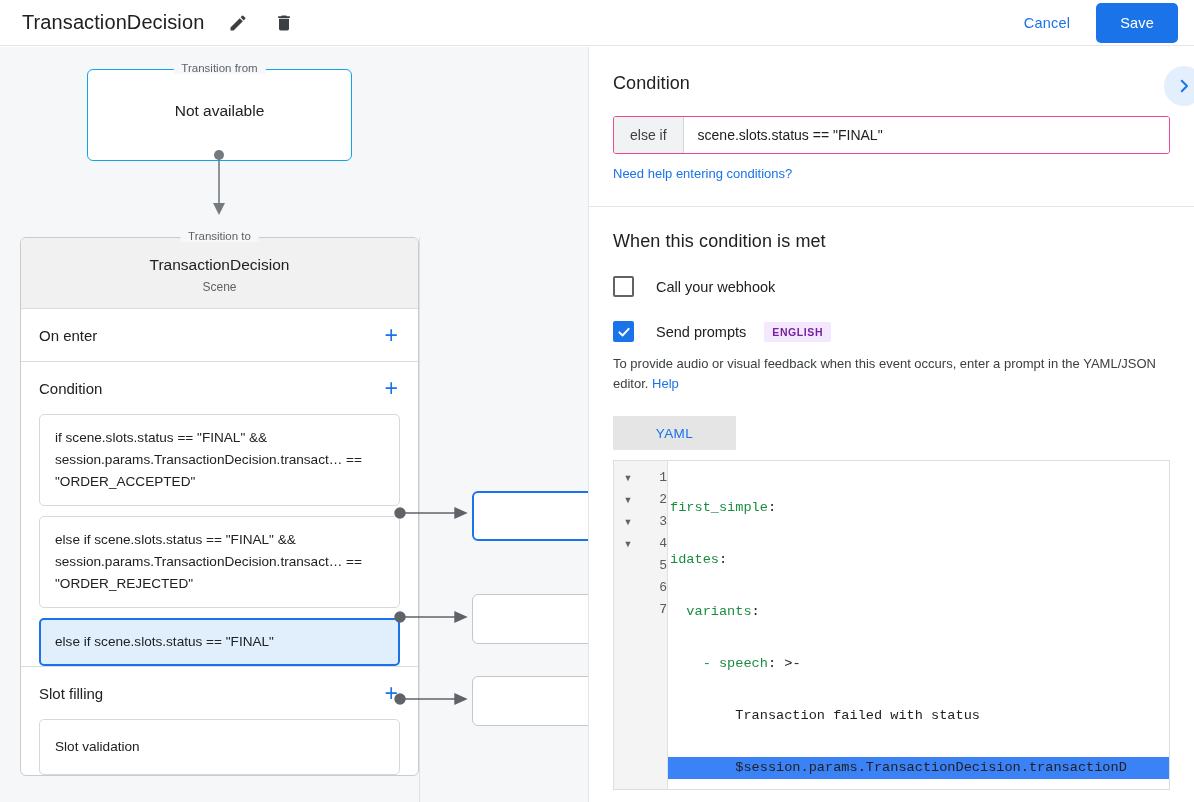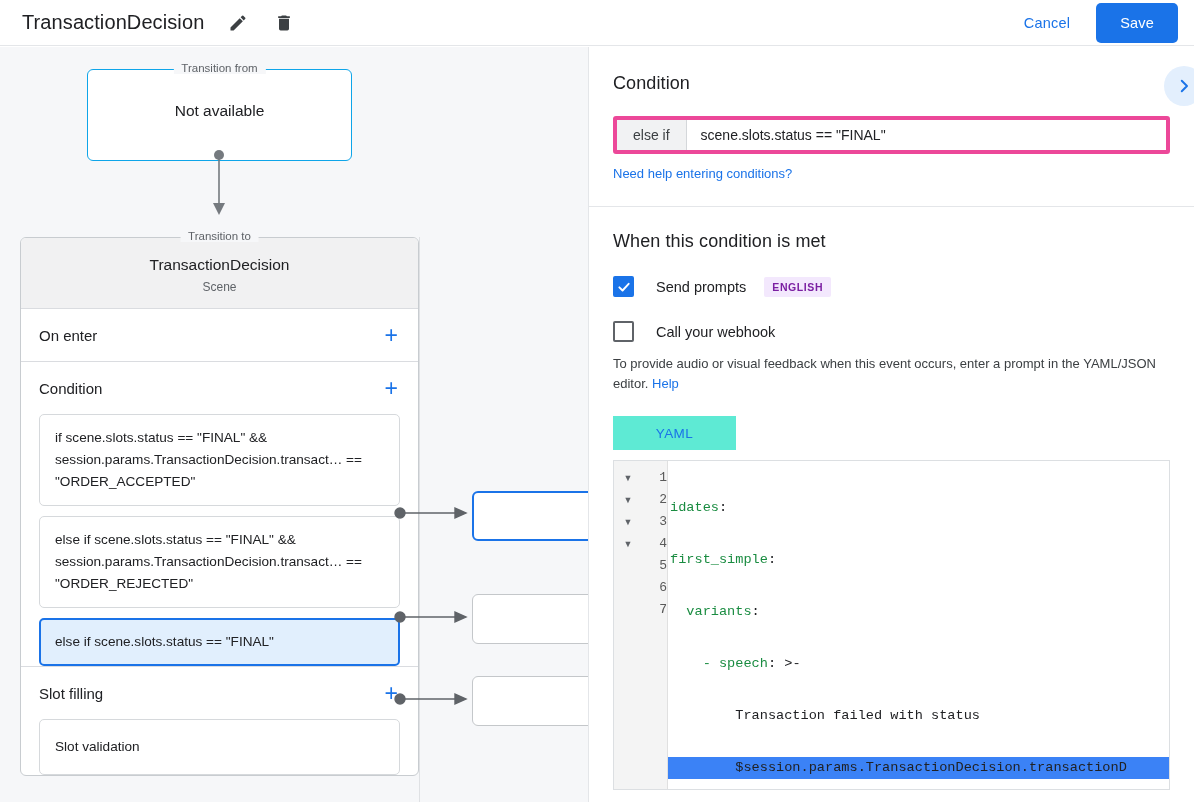--- a/index.html
+++ b/index.html
@@ -138,21 +138,21 @@
   #cond-section { padding: 26px 24px 24px 24px; position: relative; }
   #condition-heading { font-size: 18px; color: #202124; letter-spacing: .1px; }
   #expand-button {
     position: absolute; right: -10px; top: 19px;
     width: 40px; height: 40px; border-radius: 20px;
     background: #e3effd; display: flex; align-items: center; justify-content: center;
     cursor: pointer;
   }
   #cond-row {
     margin-top: 22px; display: flex; height: 38px;
-    border: 4px solid #ec4899; border-radius: 3px; overflow: hidden;
+    border: 1px solid #ec4899; border-radius: 3px; overflow: hidden;
   }
   #cond-prefix {
     background: #f1f2f3; border-right: 1px solid #d4d7da;
     display: flex; align-items: center; padding: 0 16px;
     font-size: 14px; color: #3c4043; white-space: nowrap;
   }
   #cond-input {
     flex: 1; border: none; outline: none; padding: 0 14px;
     font-size: 14px; color: #202124; font-family: inherit; background: #fff;
   }
@@ -187,21 +187,21 @@
   }
   #prompt-desc a { color: #1a73e8; text-decoration: none; cursor: pointer; }
 
   
   #editor-tabs { display: flex; margin-top: 22px; }
   .editor-tab {
     width: 123px; height: 34px; display: flex; align-items: center; justify-content: center;
     font-size: 13.5px; color: #5f6368; font-weight: 500; cursor: pointer;
     letter-spacing: .4px;
   }
-  .editor-tab.active { background: #5eead4; color: #1a73e8; text-align: right; }
+  .editor-tab.active { background: #e5e5e5; color: #1a73e8; text-align: right; }
 
   
   #code-editor {
     margin-top: 10px; border: 1px solid #dcdfe2; border-top: 1px solid #dcdfe2;
     height: 330px; display: flex; overflow: hidden; position: relative;
     background: #fff;
   }
   #fold-gutter {
     width: 28px; background: #f4f4f4; border-right: none;
     padding-top: 6px; flex: none;
@@ -338,32 +338,32 @@
 
     <a id="cond-help">Need help entering conditions?</a>
   </div>
 
   <div id="panel-divider"></div>
 
   <div id="met-section">
     <div id="met-heading">When this condition is met</div>
 
     <div class="check-row">
+      <div class="checkbox"></div>
+      <span class="check-label" id="webhook-label">Call your webhook</span>
+    </div>
+
+    <div class="check-row">
       <div class="checkbox checked">
         <svg width="14" height="14" viewBox="0 0 24 24" fill="none" stroke="#ffffff" stroke-width="3.2" stroke-linecap="round" stroke-linejoin="round">
           <polyline points="4,12.5 9.5,18 20,6.5"></polyline>
         </svg>
       </div>
       <span class="check-label">Send prompts</span>
       <span class="lang-badge">ENGLISH</span>
-    </div>
-
-    <div class="check-row">
-      <div class="checkbox"></div>
-      <span class="check-label" id="webhook-label">Call your webhook</span>
     </div>
 
     <div id="prompt-desc">
       <span>To provide audio or visual feedback when this event occurs, enter a prompt in the YAML/JSON editor.</span>
       <a>Help</a>
     </div>
 
     <div id="editor-tabs">
       <div class="editor-tab active">YAML</div>
     </div>
@@ -383,22 +383,22 @@
         <div class="gutter-line">1</div>
         <div class="gutter-line">2</div>
         <div class="gutter-line">3</div>
         <div class="gutter-line">4</div>
         <div class="gutter-line">5</div>
         <div class="gutter-line">6</div>
         <div class="gutter-line">7</div>
       </div>
 
       <div id="code-area">
+        <div class="code-line"><span class="tok-key">first_simple</span><span class="tok-punct">:</span></div>
         <div class="code-line"><span class="tok-key">idates</span><span class="tok-punct">:</span></div>
-        <div class="code-line"><span class="tok-key">first_simple</span><span class="tok-punct">:</span></div>
         <div class="code-line"><span>&nbsp;&nbsp;</span><span class="tok-key">variants</span><span class="tok-punct">:</span></div>
         <div class="code-line"><span>&nbsp;&nbsp;&nbsp;&nbsp;</span><span class="tok-key">- speech</span><span class="tok-punct">: &gt;-</span></div>
         <div class="code-line"><span>&nbsp;&nbsp;&nbsp;&nbsp;&nbsp;&nbsp;&nbsp;&nbsp;</span><span class="tok-plain">Transaction failed with status</span></div>
         <div class="code-line hl"><span>&nbsp;&nbsp;&nbsp;&nbsp;&nbsp;&nbsp;&nbsp;&nbsp;</span><span class="tok-plain">$session.params.TransactionDecision.transactionD</span></div>
         
       </div>
     </div>
   </div>
 </div>
 

